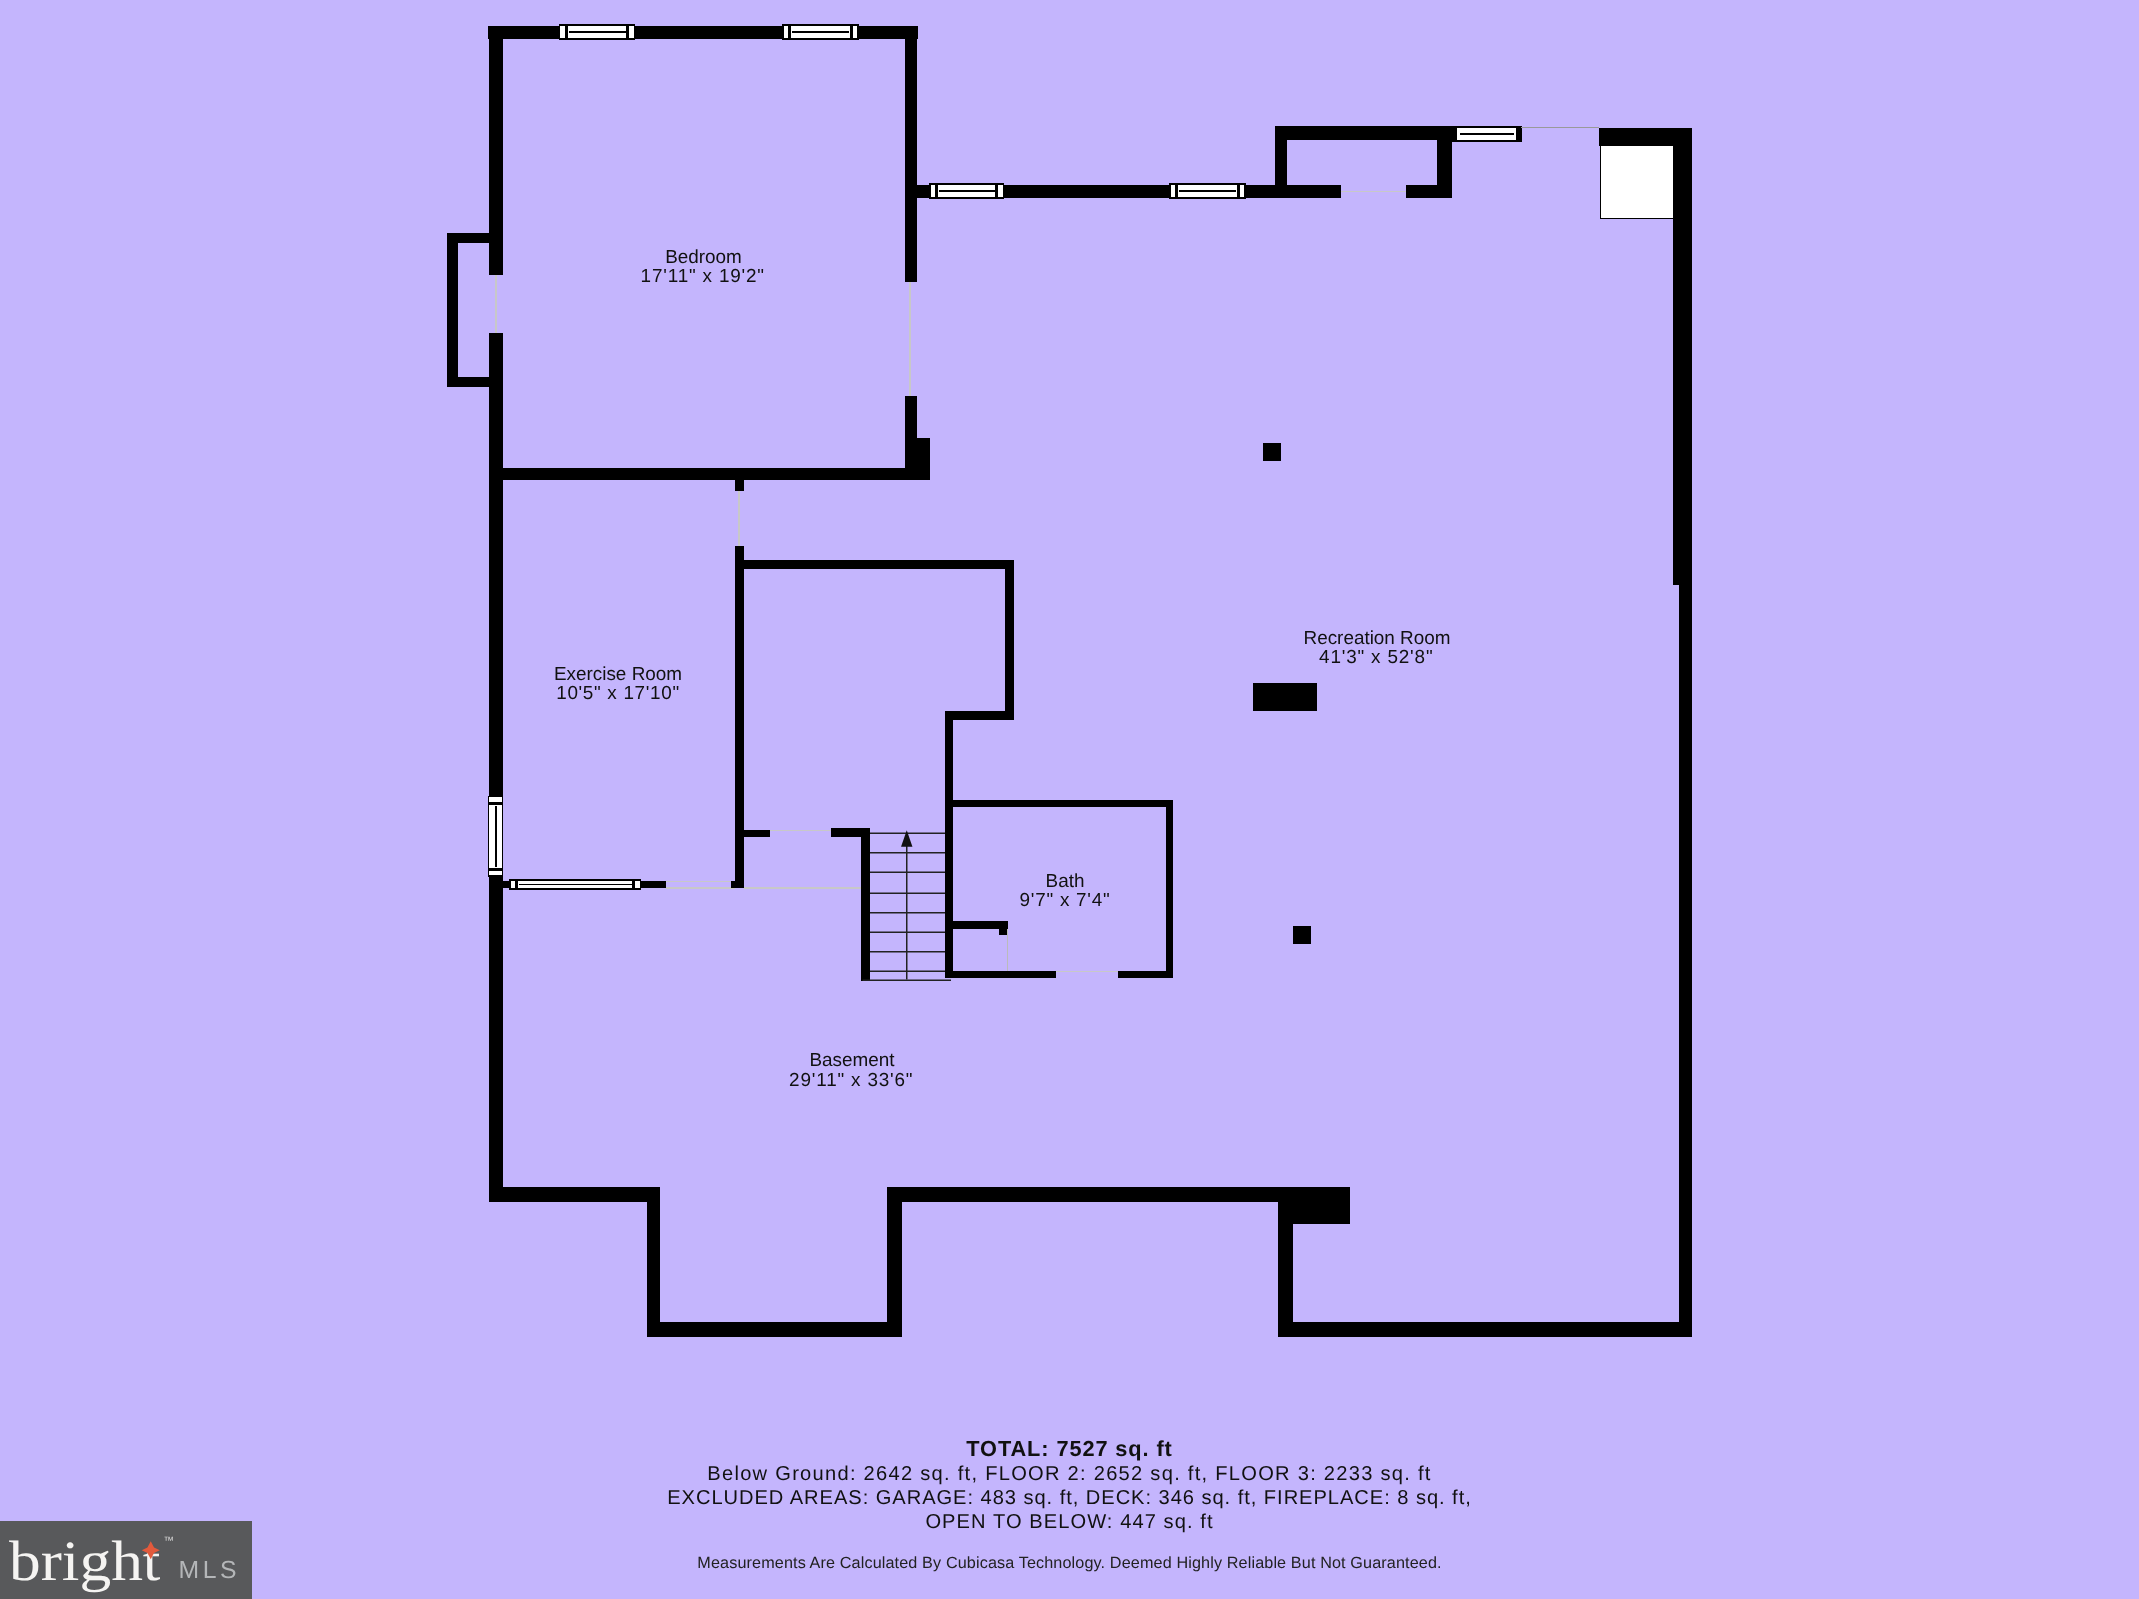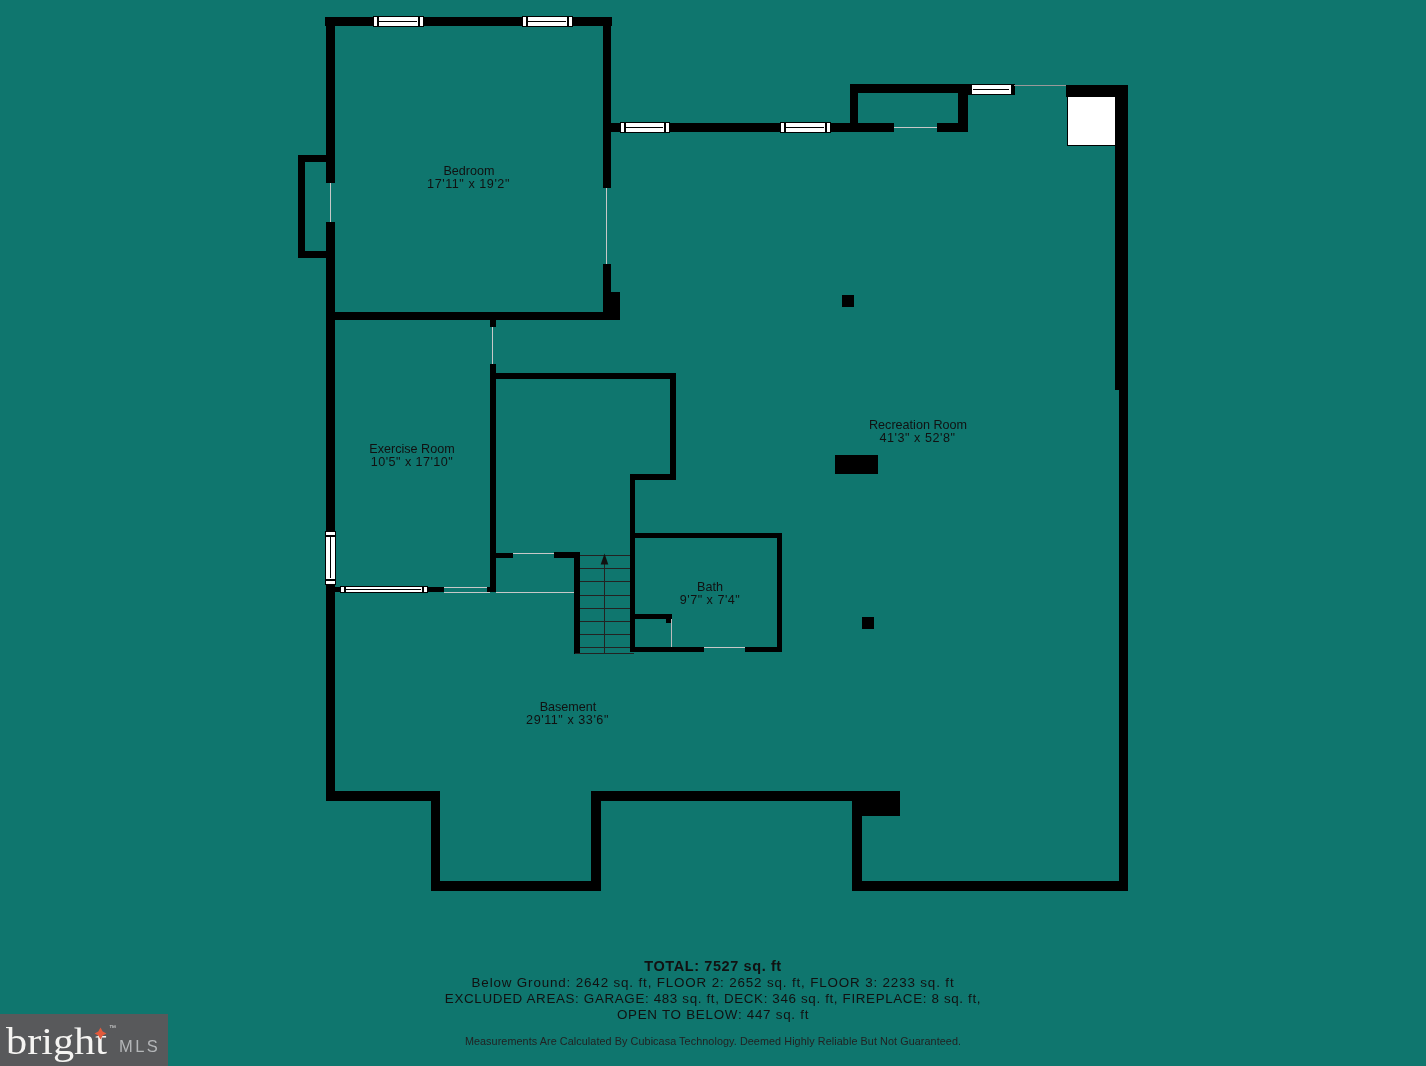--- a/index.html
+++ b/index.html
@@ -1,16 +1,16 @@
 <!DOCTYPE html>
 <html><head>
 <meta charset="utf-8">
 <style>
   html,body{margin:0;padding:0;background:#ffffff;}
-  .page{position:relative;width:1426px;height:1066px;background:#0f766e;overflow:hidden;text-align:center;}
+  .page{position:relative;width:1426px;height:1066px;background:#c4b5fd;overflow:hidden;text-align:center;}
   svg{position:absolute;left:0;top:0;}
   text{font-family:"Liberation Sans", sans-serif;}
 </style>
 </head>
 <body>
 <div class="page">
 <svg width="1426" height="1066" viewBox="0 0 1426 1066">
   <g shape-rendering="crispEdges">
 
   <rect x="325" y="17" width="287" height="9" fill="#000"></rect>

